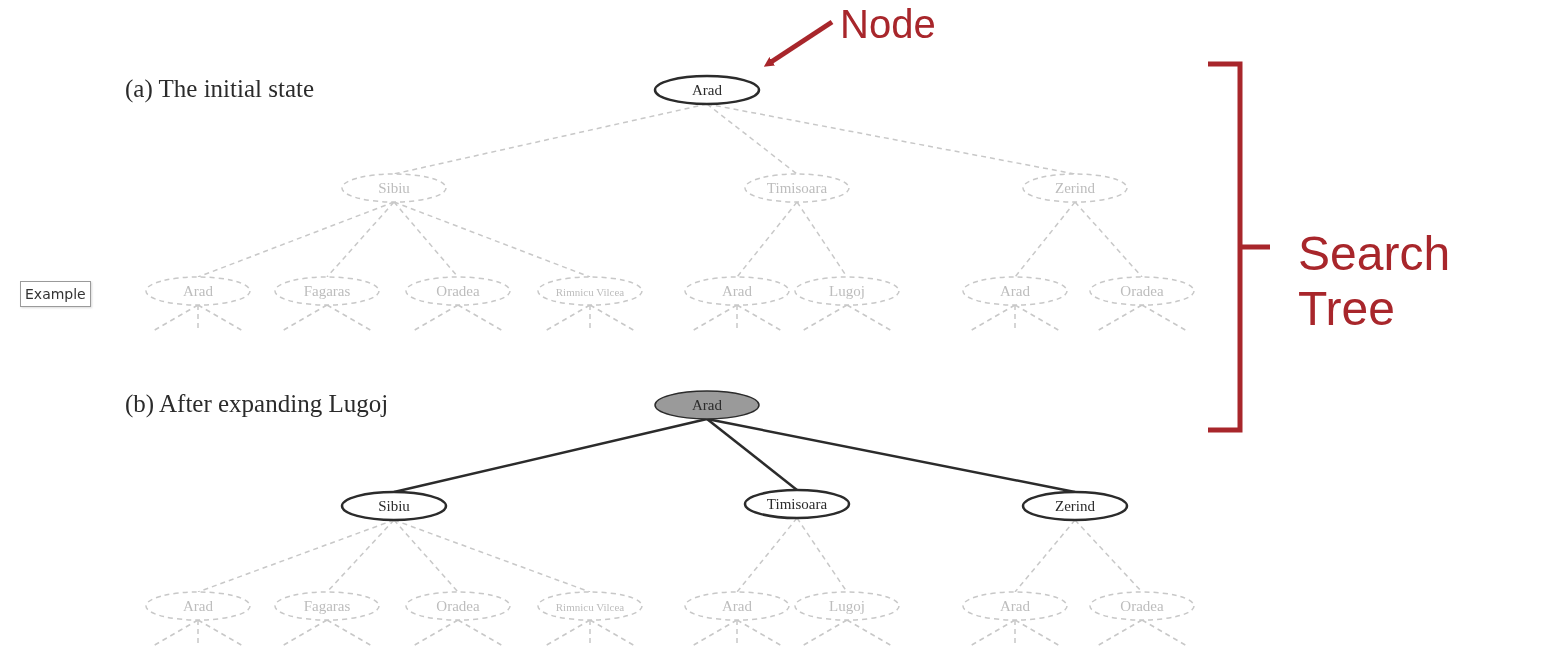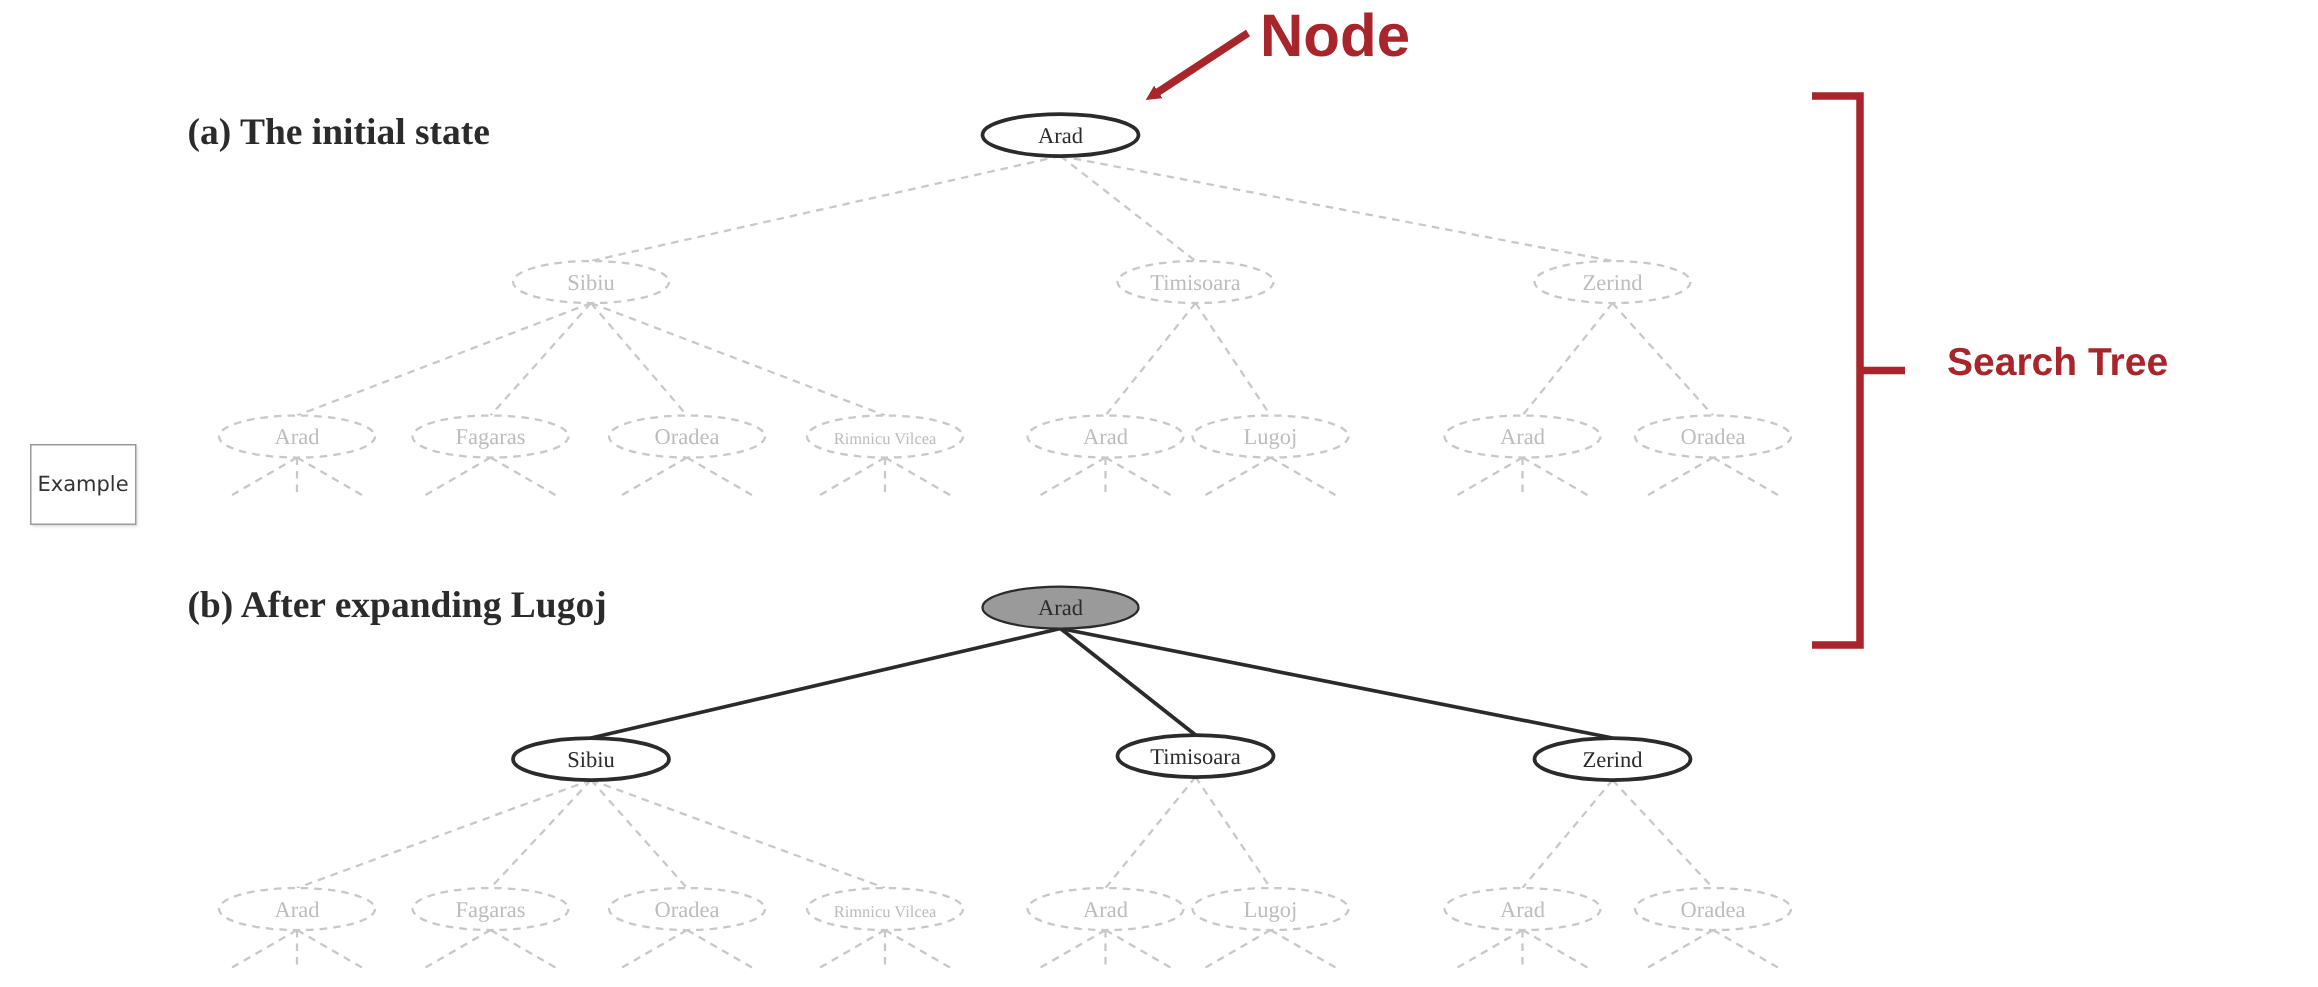--- a/index.html
+++ b/index.html
@@ -1,29 +1,29 @@
 <!DOCTYPE html>
 <html><head>
   <meta charset="utf-8">
   <style>
     html, body { margin: 0; padding: 0; background: #ffffff; }
     body { width: 1545px; height: 658px; position: relative; overflow: hidden; font-family: "Liberation Serif", serif; }
     svg#diagram { position: absolute; left: 0; top: 0; }
-    .caption { position: absolute; font-family: "Liberation Serif", serif; font-weight: bold; font-size: 25px; color: #2b2b2b; }
-    .annot { position: absolute; font-family: "Liberation Sans", sans-serif; font-weight: bold; color: #a8262b; }
-    .example-label { position: absolute; left: 20px; top: 296px; border: 1px solid #9a9a9a; background: #fff; padding: 18px 4px; font-family: "DejaVu Sans", sans-serif; font-size: 14px; color: #333; box-shadow: 1px 1px 2px rgba(0,0,0,0.15); }
+    .caption { position: absolute; font-family: "Liberation Serif", serif; font-weight: normal; font-size: 25px; color: #2b2b2b; }
+    .annot { position: absolute; font-family: "Liberation Sans", sans-serif; font-weight: normal; color: #a8262b; }
+    .example-label { position: absolute; left: 20px; top: 281px; border: 1px solid #9a9a9a; background: #fff; padding: 4px 4px; font-family: "DejaVu Sans", sans-serif; font-size: 14px; color: #333; box-shadow: 1px 1px 2px rgba(0,0,0,0.15); }
   </style>
 </head>
 <body>
 
 <div class="caption" style="left:125px; top:75px;">(a) The initial state</div>
 <div class="caption" style="left:125px; top:390px;">(b) After expanding Lugoj</div>
 
 <div class="annot" style="left:840px; top:2px; font-size:40px;">Node</div>
-<div class="annot" style="left:1298px; top:226px; font-size:26px;">Search Tree</div>
+<div class="annot" style="left:1298px; top:226px; font-size:48px;">Search Tree</div>
 
 <div class="example-label">Example</div>
 
 <svg id="diagram" width="1545" height="658" viewBox="0 0 1545 658" xmlns="http://www.w3.org/2000/svg">
   <defs>
     <marker id="arrowhead" markerWidth="10" markerHeight="10" refX="5" refY="5" orient="auto" markerUnits="userSpaceOnUse">
       <path d="M0,0 L10,5 L0,10 z" fill="#a8262b"></path>
     </marker>
   </defs>
   <g id="edges-layer">

